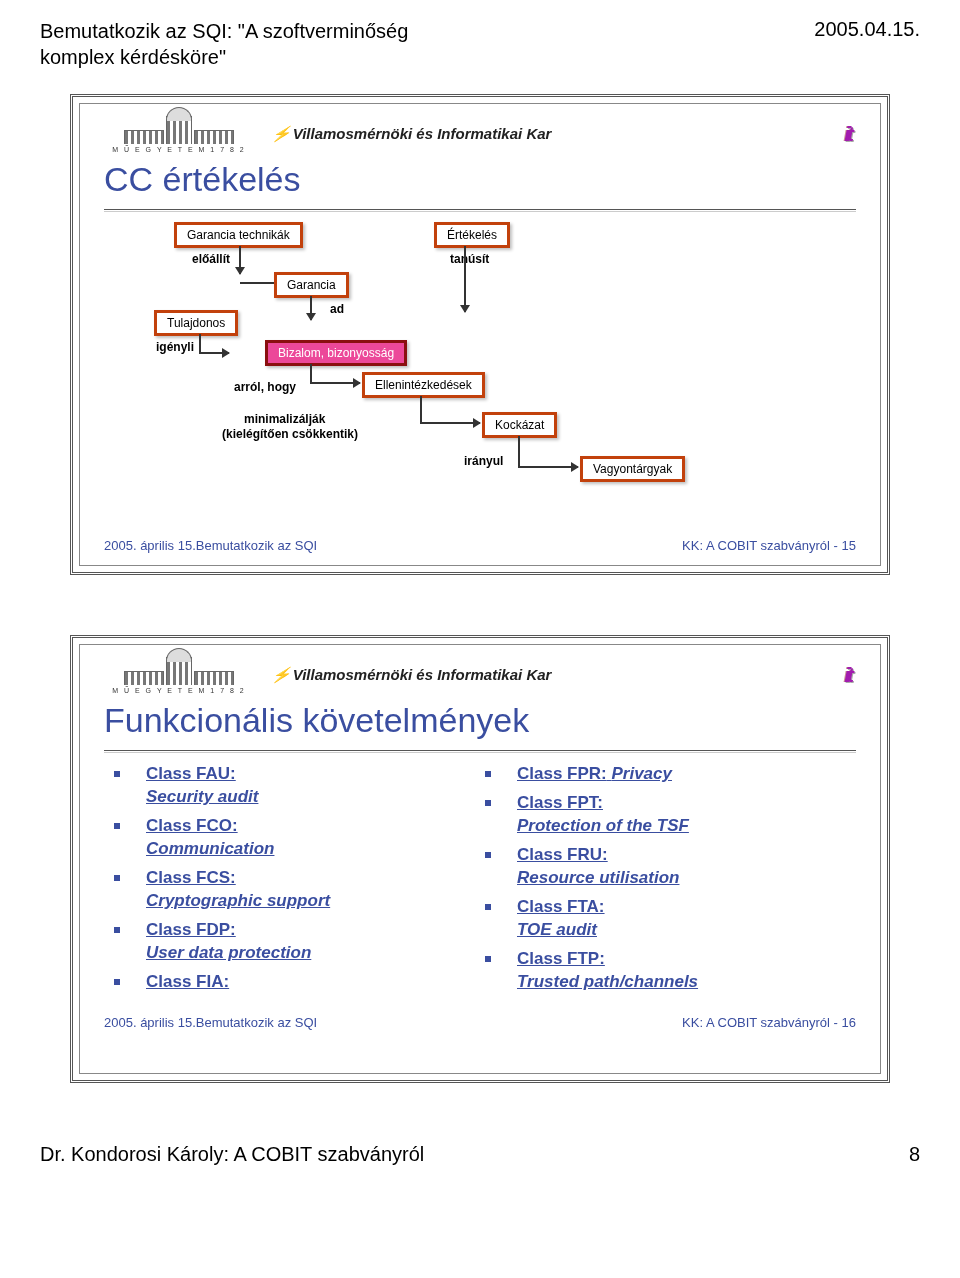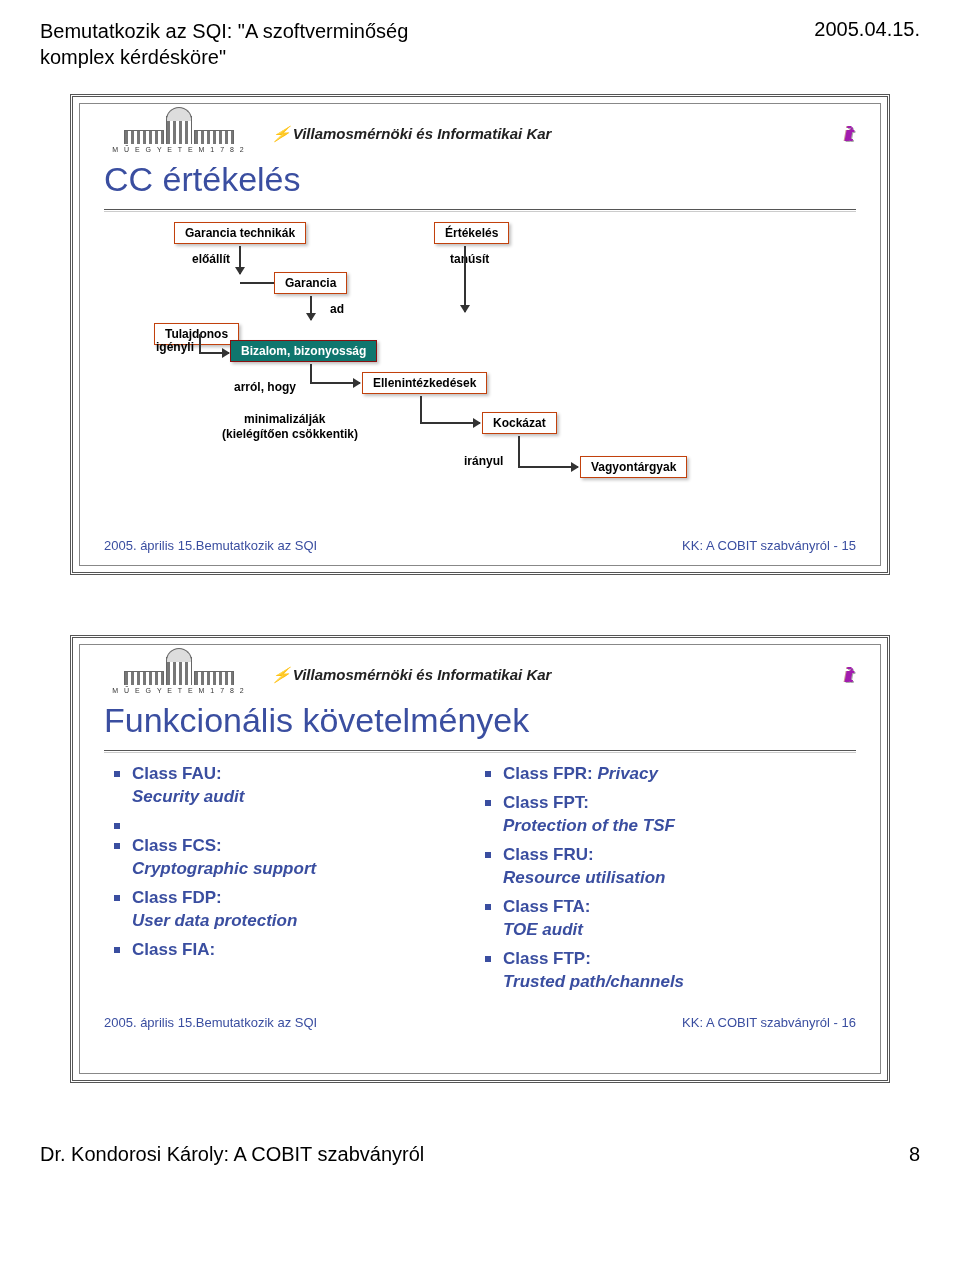--- a/index.html
+++ b/index.html
@@ -128,32 +128,33 @@
   }
 
   
   .diagram {
     position: relative;
     height: 300px;
     font-size: 12px;
   }
   .dbox {
     position: absolute;
-    border: 1px solid #c2410c;
+    border: 3px solid #c2410c;
     padding: 3px 10px;
     background: #fff;
     box-shadow: 2px 2px 3px rgba(0,0,0,.25);
-    font-weight: bold;
+    font-weight: normal;
     white-space: nowrap;
     text-align: center;
   }
   .dbox.red {
-    background: #0f766e;
+    background: #ec4899;
     color: #fff;
     border-color: #8a0f0f;
+    margin-left: 35px;
   }
   .dlabel {
     position: absolute;
     font-weight: bold;
     white-space: nowrap;
   }
   .dline {
     position: absolute;
     background: #333;
   }
@@ -191,22 +192,23 @@
     display: flex;
     gap: 10px;
     font-size: 17px;
     color: #3a4ea0;
     line-height: 1.35;
     padding: 0 10px;
   }
   .cols .col { flex: 1; }
   .bitem {
     display: flex;
-    gap: 12px;
+    gap: 26px;
     margin-bottom: 6px;
+    text-decoration: underline;
   }
   .bitem .dot {
     width: 6px; height: 6px;
     background: #3a4ea0;
     margin-top: 8px;
     flex-shrink: 0;
   }
   .bitem .bt b { font-weight: bold; }
   .bitem .bt i { font-style: italic; font-weight: bold; }
   .bitem .bt { font-weight: bold; }
@@ -264,21 +266,21 @@
         <div class="dlabel" style="left:346px; top:30px;">tanúsít</div>
         <div class="dline arrow-down" style="left:135px; top:24px; width:2px; height:28px;"></div>
         <div class="dline arrow-down" style="left:360px; top:24px; width:2px; height:66px;"></div>
 
         <div class="dbox" style="left:170px; top:50px;">Garancia</div>
         <div class="dline" style="left:136px; top:60px; width:34px; height:2px;"></div>
 
         <div class="dlabel" style="left:226px; top:80px;">ad</div>
         <div class="dline arrow-down" style="left:206px; top:74px; width:2px; height:24px;"></div>
 
-        <div class="dbox" style="left:50px; top:101px;text-align:center;">Tulajdonos</div>
+        <div class="dbox" style="left:50px; top:88px;text-align:center;">Tulajdonos</div>
 
         <div class="dlabel" style="left:52px; top:118px;">igényli</div>
         <div class="dline" style="left:95px; top:112px; width:2px; height:20px;"></div>
         <div class="dline arrow-right" style="left:95px; top:130px; width:30px; height:2px;"></div>
 
         <div class="dbox red" style="left:126px; top:118px;">Bizalom, bizonyosság</div>
 
         <div class="dlabel" style="left:130px; top:158px;">arról, hogy</div>
         <div class="dline" style="left:206px; top:142px; width:2px; height:18px;"></div>
         <div class="dline arrow-right" style="left:206px; top:160px; width:50px; height:2px;"></div>
@@ -330,20 +332,21 @@
       <div class="title-rule"></div>
 
       <div class="cols">
         <div class="col" id="col-left">
             <div class="bitem">
               <div class="dot"></div>
               <div class="bt"><b>Class FAU:</b><span class="sub">Security audit</span></div>
             </div>
             <div class="bitem">
               <div class="dot"></div>
+              <div class="bt"><b>Class FCO:</b><span class="sub">Communication</span></div>
             </div>
             <div class="bitem">
               <div class="dot"></div>
               <div class="bt"><b>Class FCS:</b><span class="sub">Cryptographic support</span></div>
             </div>
             <div class="bitem">
               <div class="dot"></div>
               <div class="bt"><b>Class FDP:</b><span class="sub">User data protection</span></div>
             </div>
             <div class="bitem">

